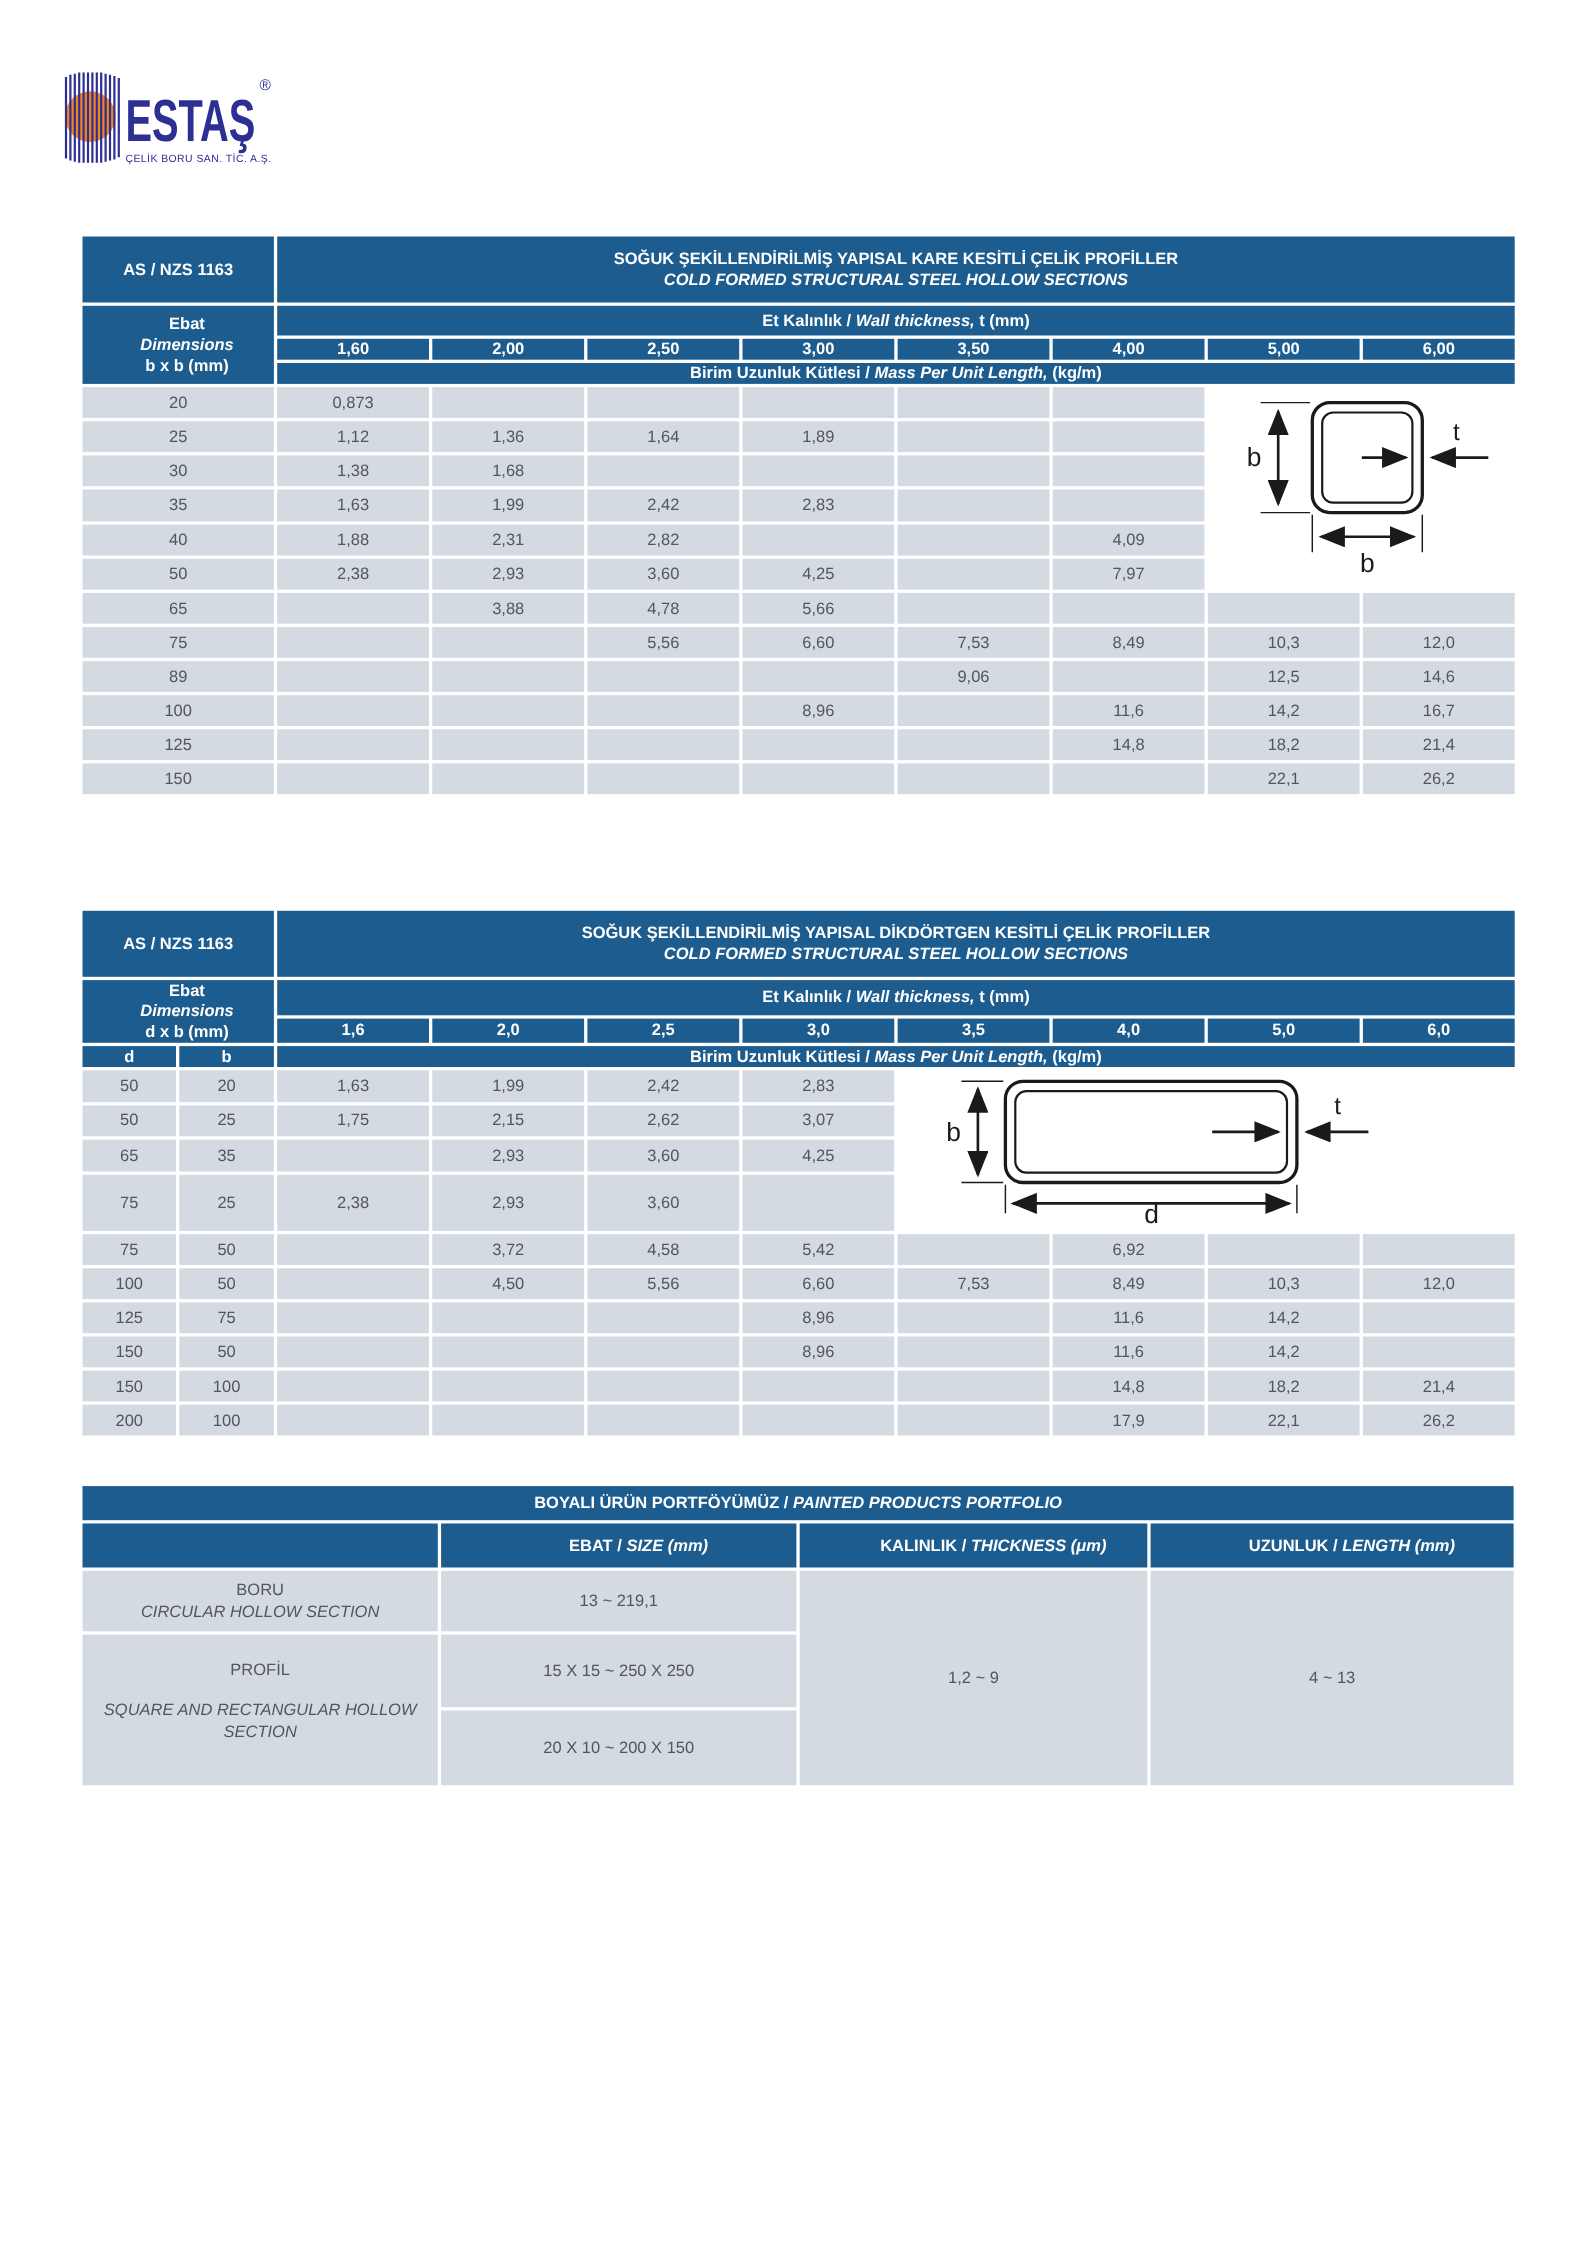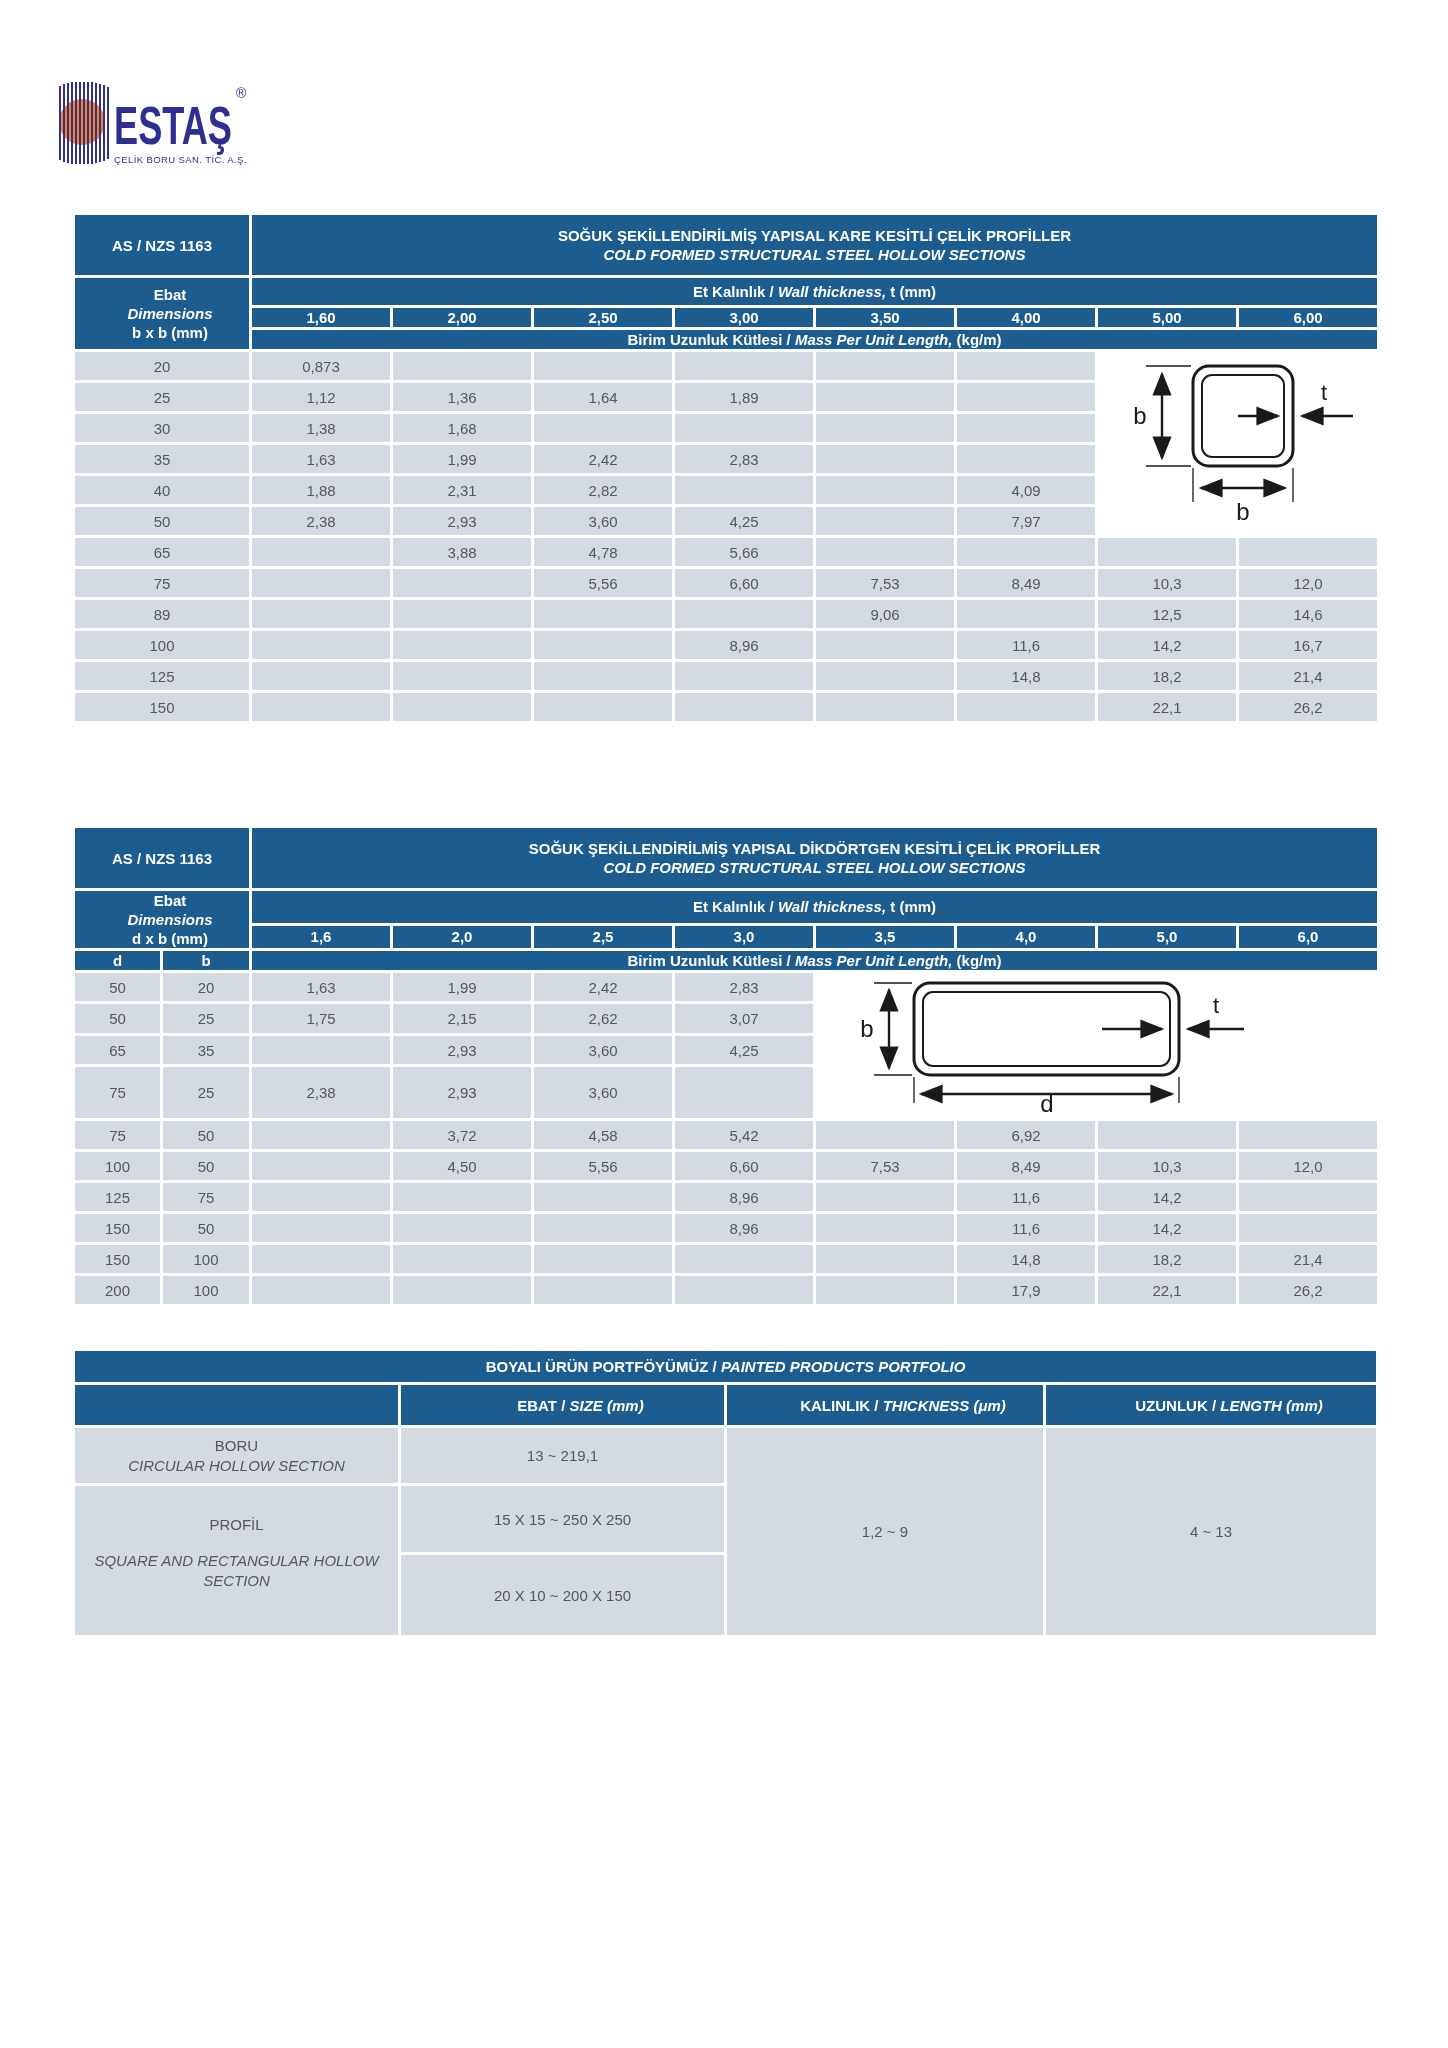--- a/index.html
+++ b/index.html
@@ -17,24 +17,24 @@
   .r-sub2 > th{height:19px;}
   tbody td{height:28px;}
   tr.row-tall td{height:50px;}
   td.diagram-cell{background:#ffffff;}
   .dim-cell div{line-height:19px;padding-left:16px;}
   
   .r3-title > th{height:31px;}
   .r3-head > th{height:40px;padding-left:36px;}
   .r3-a > td{height:55px;}
   .r3-b > td{height:66px;}
-  .r3-c > td{height:80px;}
+  .r3-c > td{height:68px;}
   .lbl2{line-height:20px;}
   
-  #logo-box{left:56px;top:76px;width:200px;height:96px;text-decoration:underline;}
+  #logo-box{left:56px;top:60px;width:200px;height:96px;text-decoration:underline;}
   svg text{font-family:"Liberation Sans",sans-serif;}
 </style>
 </head>
 <body>
 
 <div class="abs" id="logo-box">
   <svg width="200" height="96" viewBox="0 0 200 96">
     <circle cx="26" cy="46" r="23" fill="#F5861F"></circle>
     <g stroke="#2D2F92" stroke-width="2">
       <line x1="4" y1="10" x2="4" y2="84"></line>

